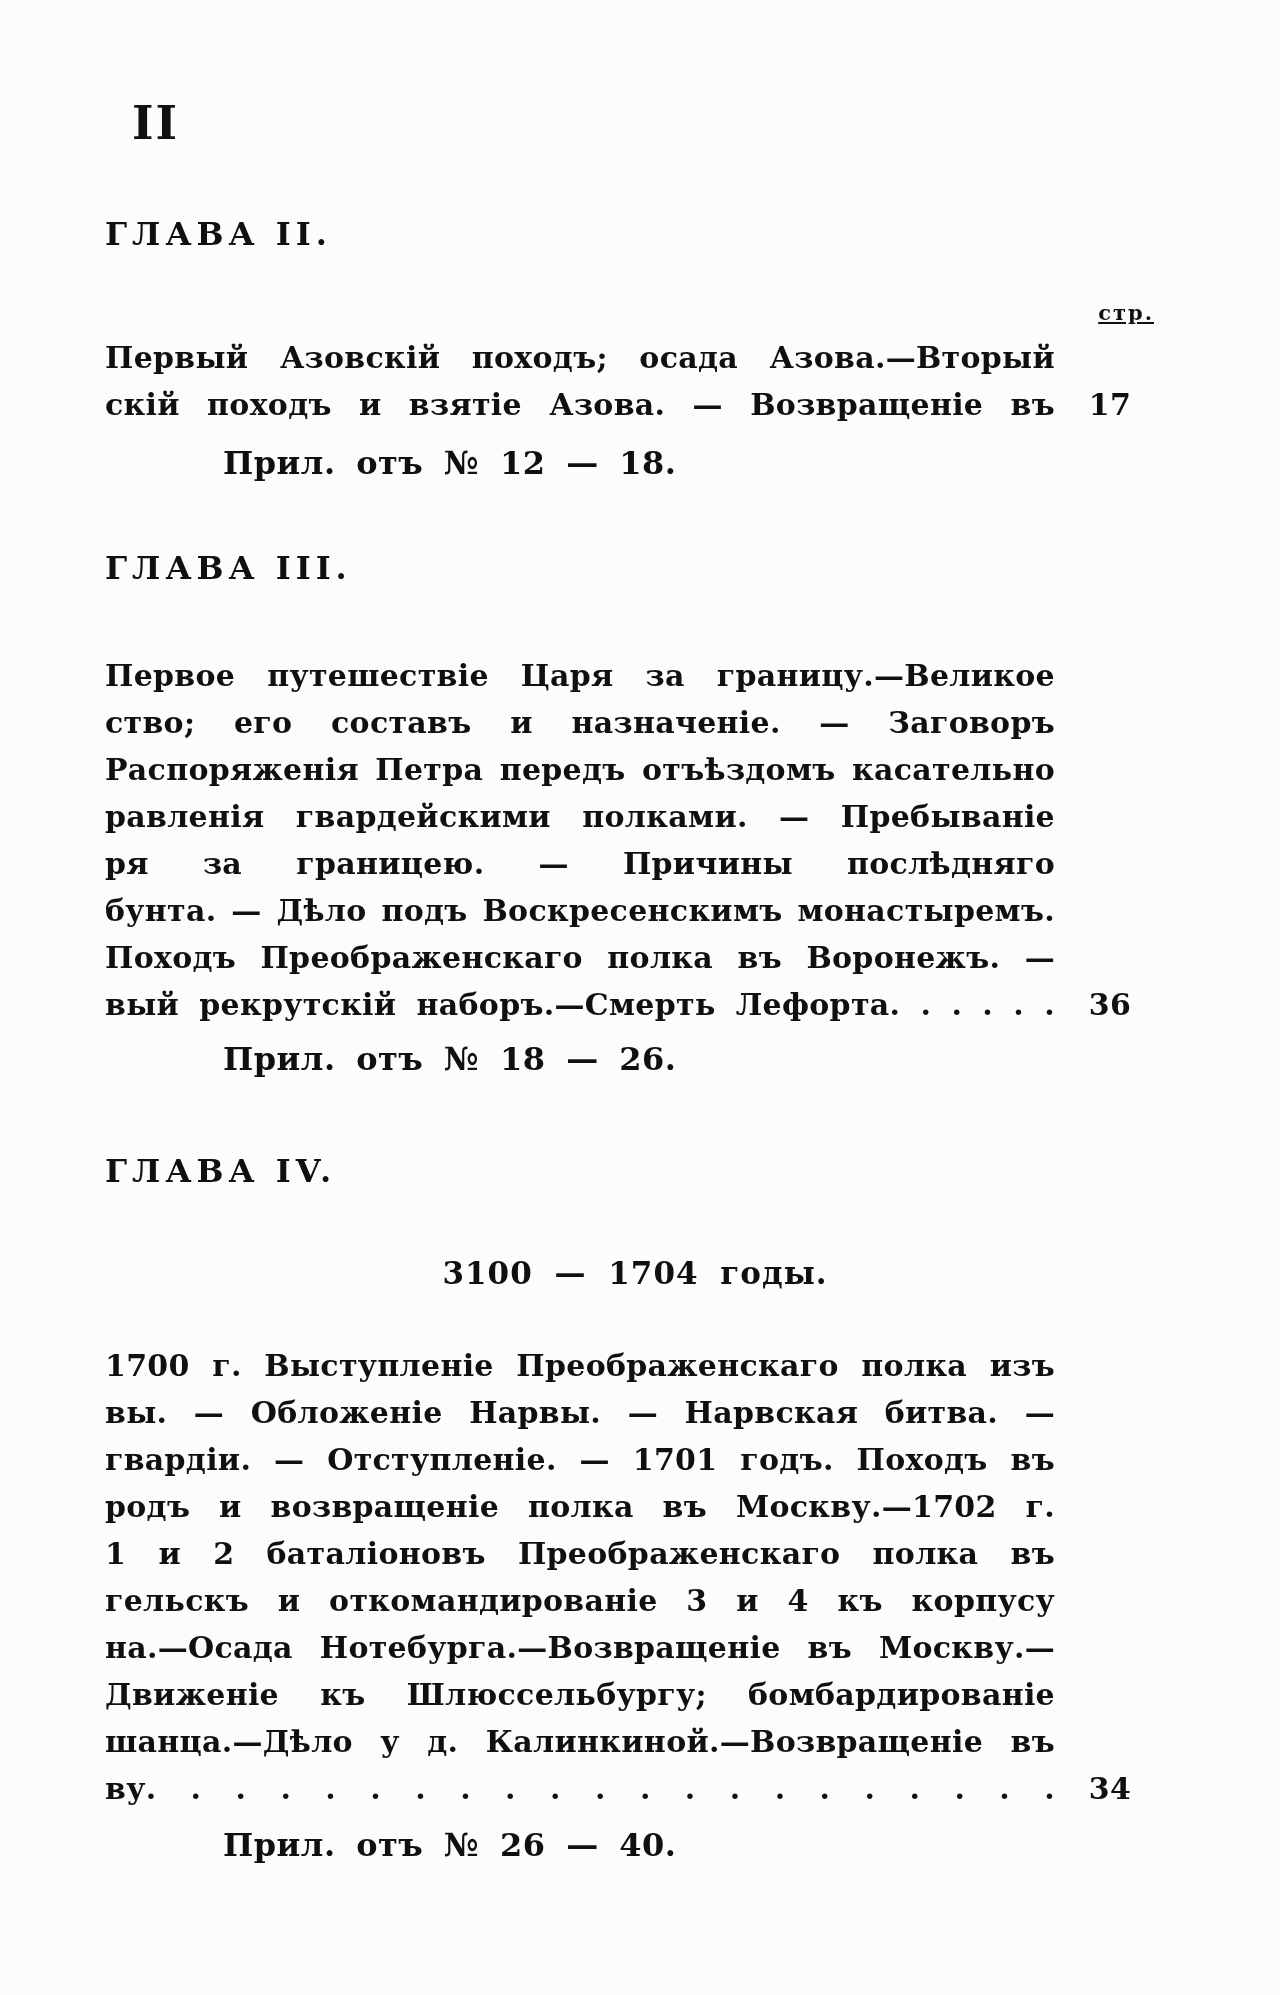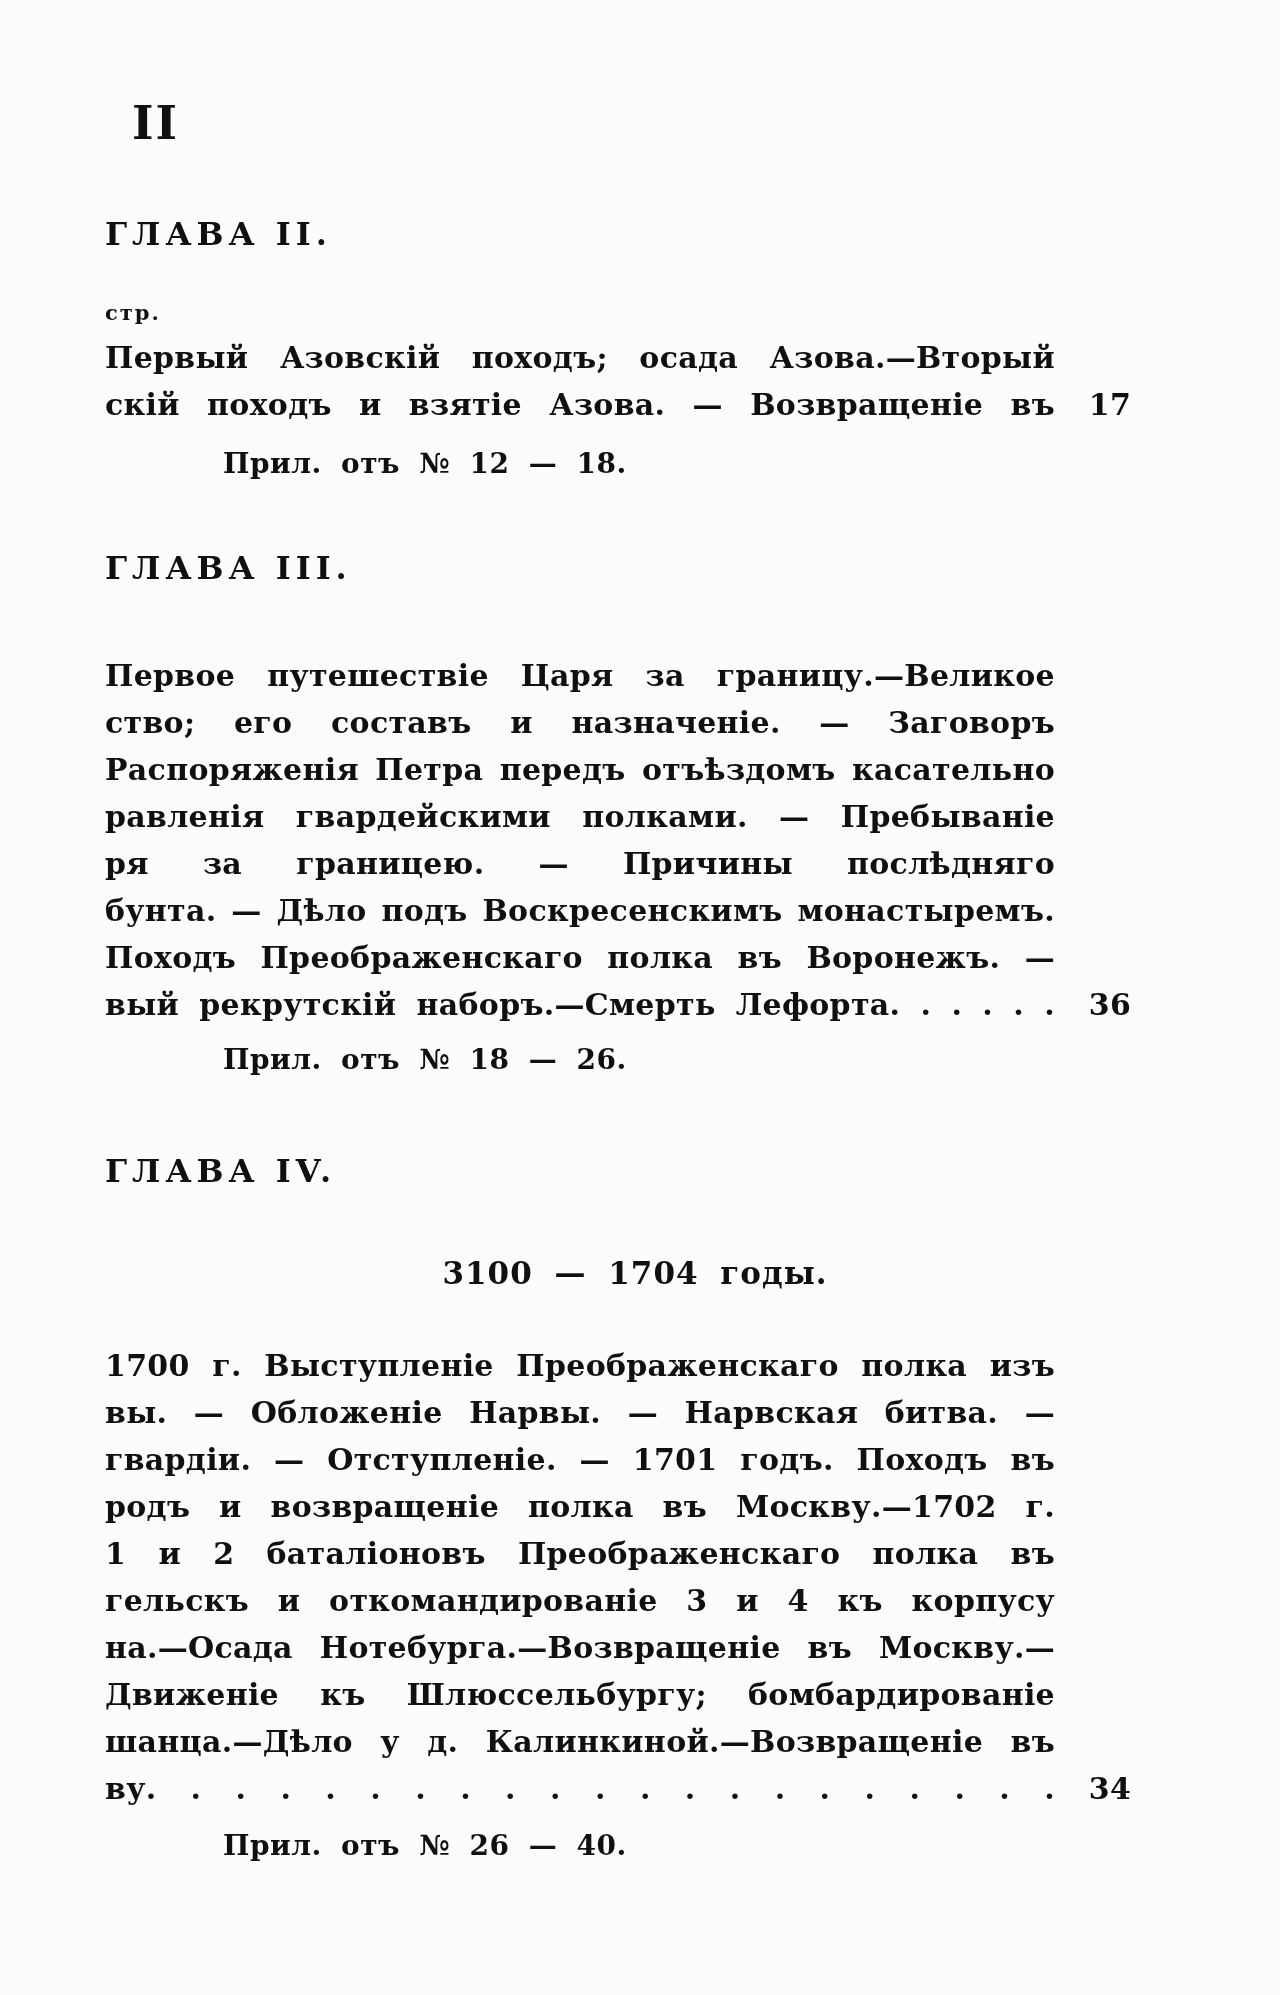--- a/index.html
+++ b/index.html
@@ -44,25 +44,27 @@
     margin: 0;
     text-align: center;
     font-size: 31px;
     line-height: 36px;
     font-weight: 700;
     letter-spacing: 1px;
     word-spacing: 10px;
   }
   .page-col-header {
     position: absolute;
-    left: 105px;
+    left: 96px;
     width: 1058px;
+    text-align: right;
     font-size: 21px;
     line-height: 26px;
     letter-spacing: 2px;
+    text-decoration: underline;
   }
   .entry {
     position: absolute;
     left: 105px;
     width: 1060px;
     font-size: 30px;
     line-height: 47px;
     letter-spacing: 0.3px;
   }
   .row {
@@ -77,21 +79,21 @@
     text-align: justify;
     text-align-last: justify;
   }
   .pnum {
     flex: 1;
     text-align: center;
   }
   .appendix {
     position: absolute;
     left: 223px;
-    font-size: 28px;
+    font-size: 32px;
     line-height: 47px;
     letter-spacing: 0.5px;
     word-spacing: 9px;
     white-space: nowrap;
   }
 </style>
 </head>
 <body>
 
 <div class="page">

